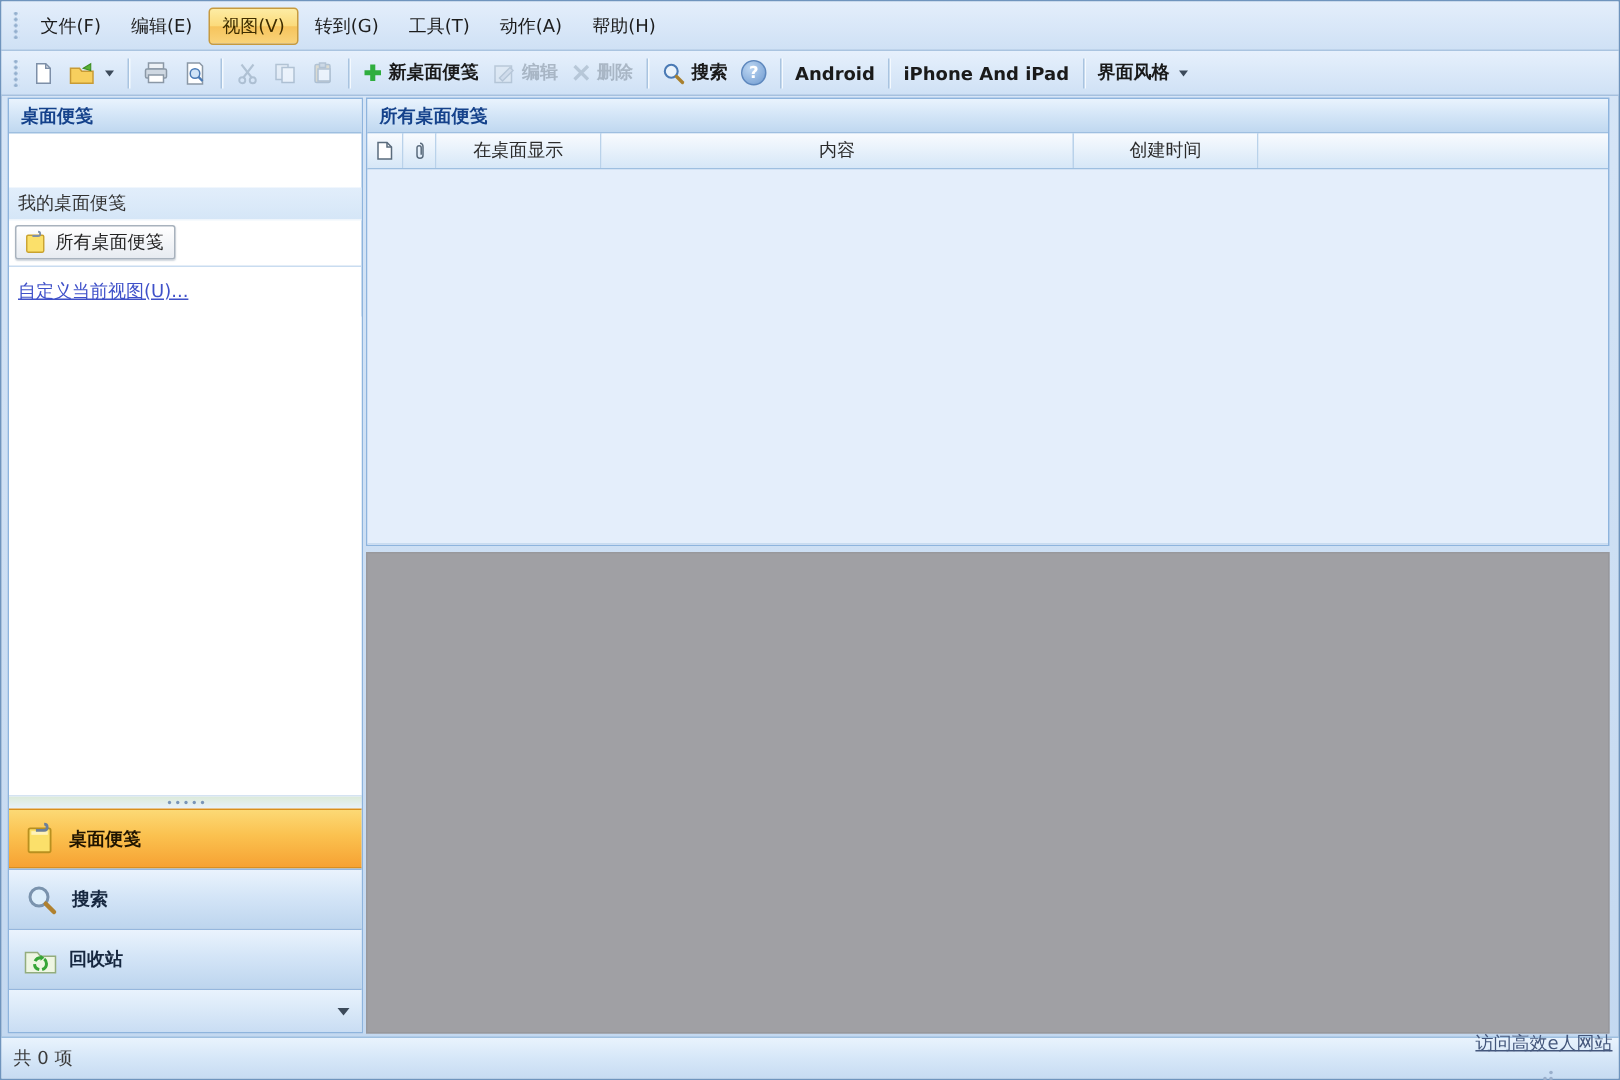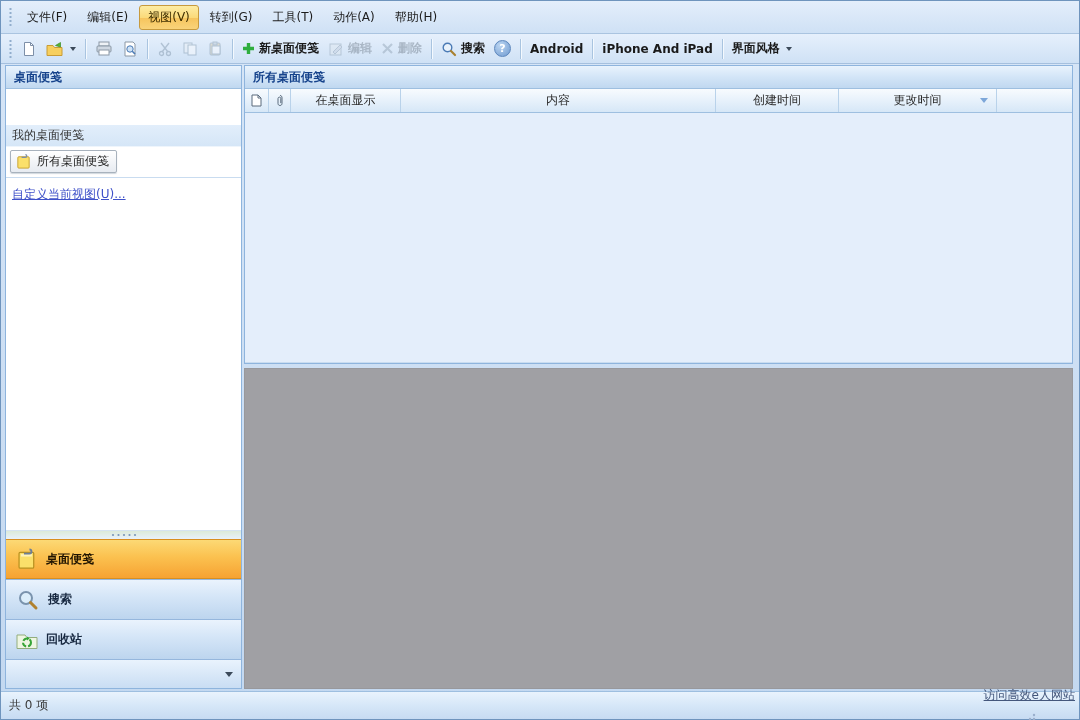--- a/index.html
+++ b/index.html
@@ -410,24 +410,20 @@
           </div>
           <div class="col col-show">
             <span>在桌面显示</span>
           </div>
           <div class="col col-content">
             <span>内容</span>
           </div>
           <div class="col col-created">
             <span>创建时间</span>
           </div>
-          <div class="col col-modified">
-            <span>更改时间</span>
-            <span class="sort-arrow"></span>
-          </div>
           <div class="col col-filler"></div>
         </div>
         <div class="list-body"></div>
       </div>
       <div class="preview"></div>
     </div>
   </div>
 
   <div class="statusbar">
     <span>共 0 项</span>

